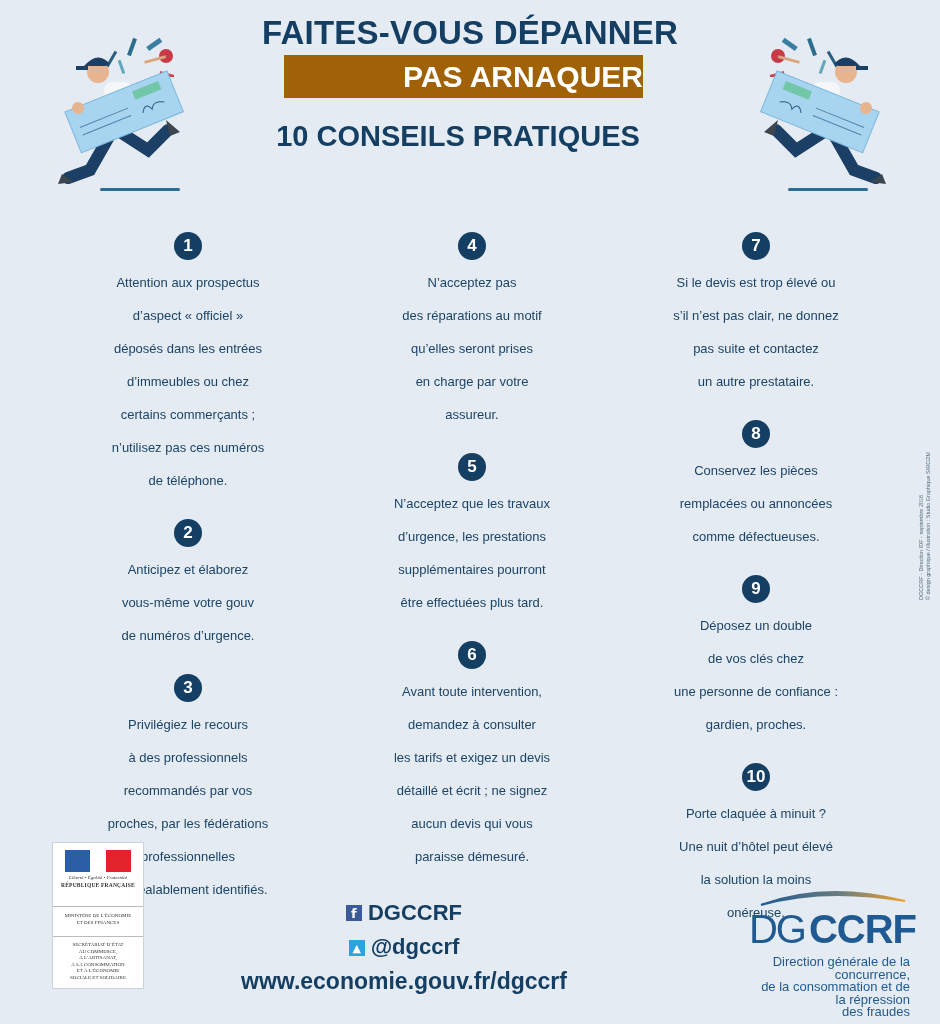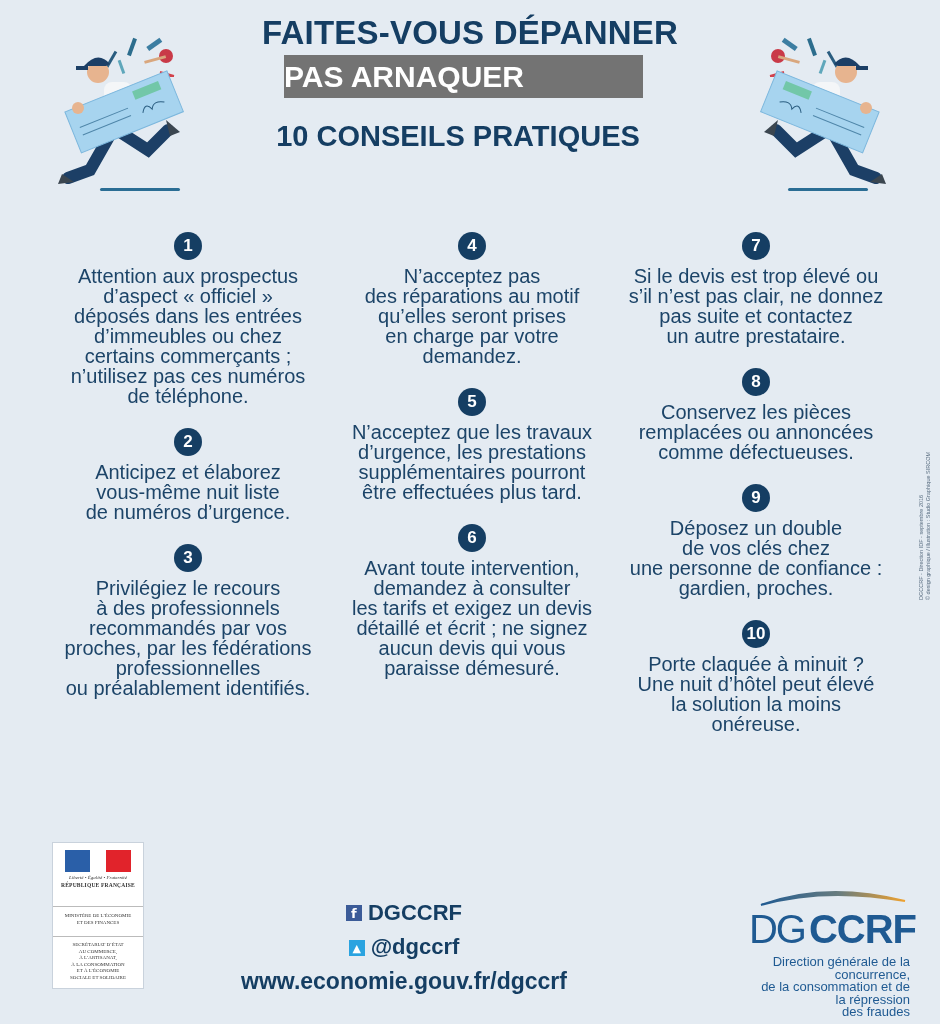--- a/index.html
+++ b/index.html
@@ -8,42 +8,42 @@
     background:#e4ebf2;
     font-family:"Liberation Sans", sans-serif;
     color:#1c4468;
   }
   .title {
     position:absolute; left:0; width:940px; top:14px; text-align:center;
     font-weight:bold; font-size:33px; letter-spacing:0.2px; color:#153e63;
   }
   .banner {
     position:absolute; left:284px; top:55px; width:359px; height:43px;
-    background:#737373; color:#fff; text-align:left;
+    background:#a16207; color:#fff; text-align:right;
     font-weight:bold; font-size:30px; line-height:43px;
   }
   .subtitle {
     position:absolute; left:0; width:916px; top:120px; text-align:center;
     font-weight:bold; font-size:29px; color:#153e63;
   }
   .illus { position:absolute; top:20px; width:160px; height:175px; }
   .illus.left { left:48px; }
   .illus.right { left:736px; }
 
   .col { position:absolute; top:232px; text-align:center; }
   .col.c1 { left:38px; width:300px; }
   .col.c2 { left:322px; width:300px; }
   .col.c3 { left:606px; width:300px; }
   .tip { margin-bottom:22px; }
   .badge {
     width:28px; height:28px; border-radius:50%; background:#153e63; color:#fff;
     margin:0 auto 6px auto; font-weight:bold; font-size:17px; line-height:28px;
   }
   .tip-text {
-    font-size:20px; line-height:20px; color:#1c4468; white-space:pre-line;
+    font-size:13px; line-height:33px; color:#1c4468; white-space:pre-line;
   }
 
   .credit {
     position:absolute; left:918px; top:600px; width:210px;
     transform-origin:0 0; transform:rotate(-90deg);
     font-size:5.5px; line-height:7px; color:#5b6f82; white-space:pre-line;
   }
 
   .rf-logo {
     position:absolute; left:52px; top:842px; width:92px; height:147px;
@@ -157,42 +157,42 @@
 d’aspect « officiel »
 déposés dans les entrées
 d’immeubles ou chez
 certains commerçants ;
 n’utilisez pas ces numéros
 de téléphone.</div>
   </div>
   <div class="tip">
     <div class="badge">2</div>
     <div class="tip-text">Anticipez et élaborez
-vous-même nuit liste
+vous-même votre gouv
 de numéros d’urgence.</div>
   </div>
   <div class="tip">
     <div class="badge">3</div>
     <div class="tip-text">Privilégiez le recours
 à des professionnels
 recommandés par vos
 proches, par les fédérations
 professionnelles
 ou préalablement identifiés.</div>
   </div>
 </div>
 
 <div class="col c2">
   <div class="tip">
     <div class="badge">4</div>
     <div class="tip-text">N’acceptez pas
 des réparations au motif
 qu’elles seront prises
 en charge par votre
-demandez.</div>
+assureur.</div>
   </div>
   <div class="tip">
     <div class="badge">5</div>
     <div class="tip-text">N’acceptez que les travaux
 d’urgence, les prestations
 supplémentaires pourront
 être effectuées plus tard.</div>
   </div>
   <div class="tip">
     <div class="badge">6</div>

